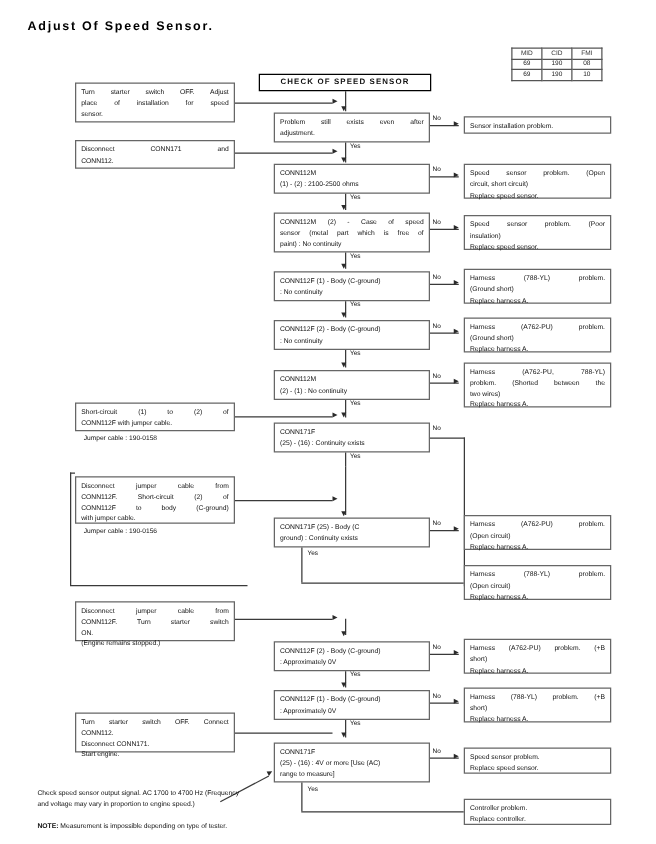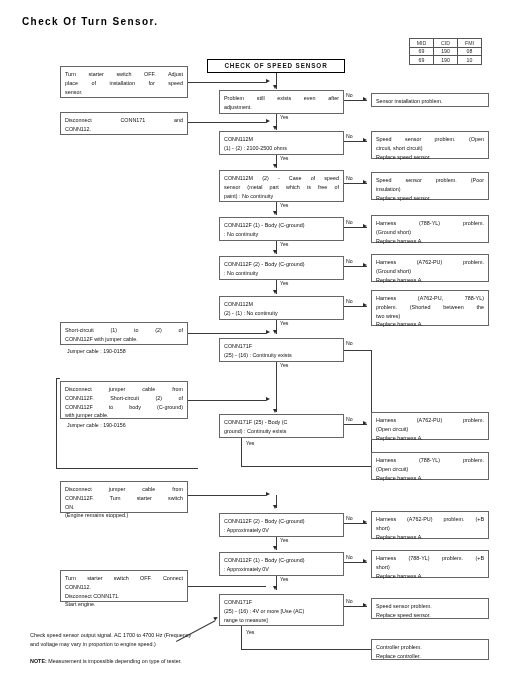--- a/index.html
+++ b/index.html
@@ -118,21 +118,21 @@
     height:0;
     border-top:0.8px solid #3a3a3a;
     transform-origin:0 0;
   }
 </style>
 </head>
 <body>
 
 <div id="canvas">
 
-  <div class="page-title">Check Of Turn Sensor.</div>
+  <div class="page-title">Adjust Of Speed Sensor.</div>
 
   <table class="code-table">
     <tbody>
         <tr>
       <th>MID</th>
       <th>CID</th>
       <th>FMI</th>
     </tr>
     <tr>
       <td>69</td>

